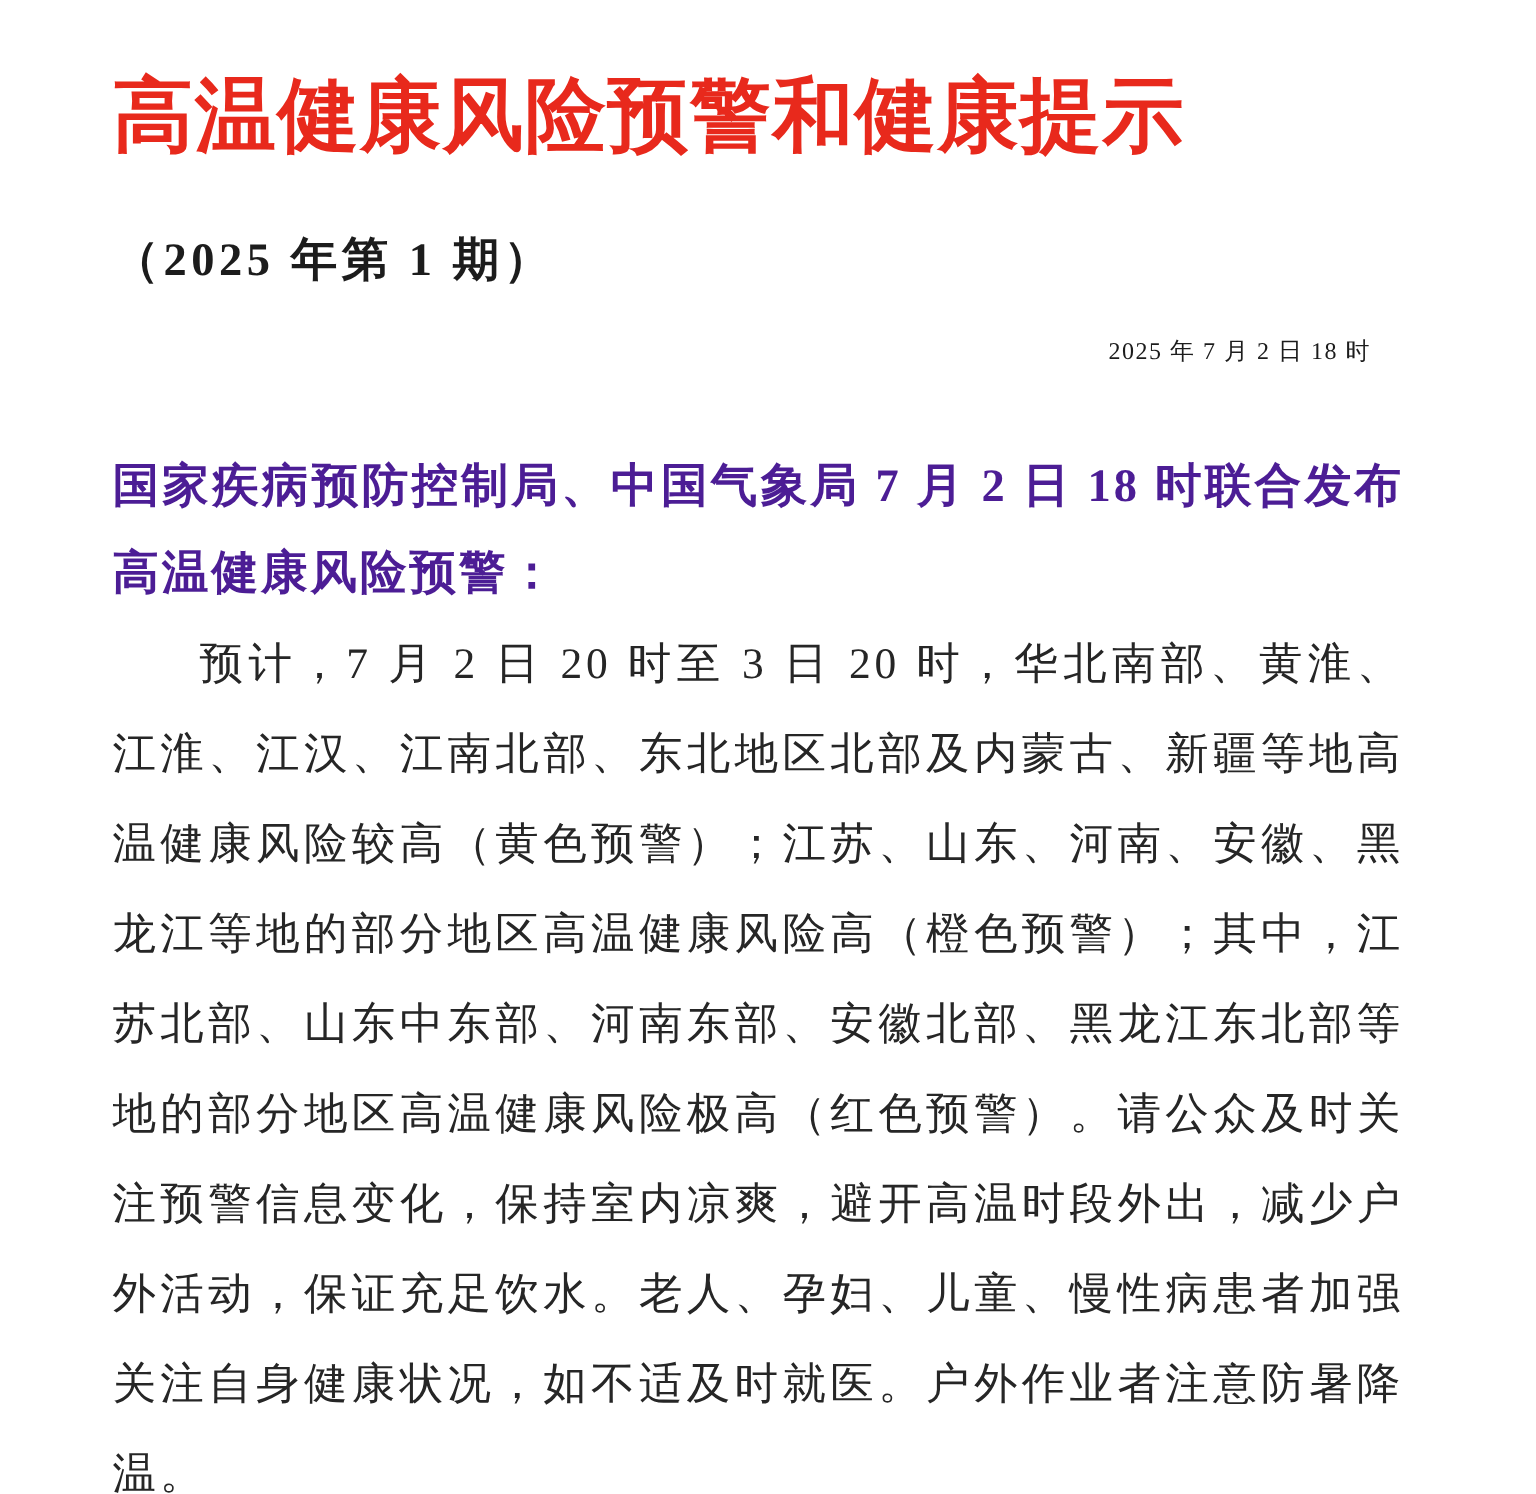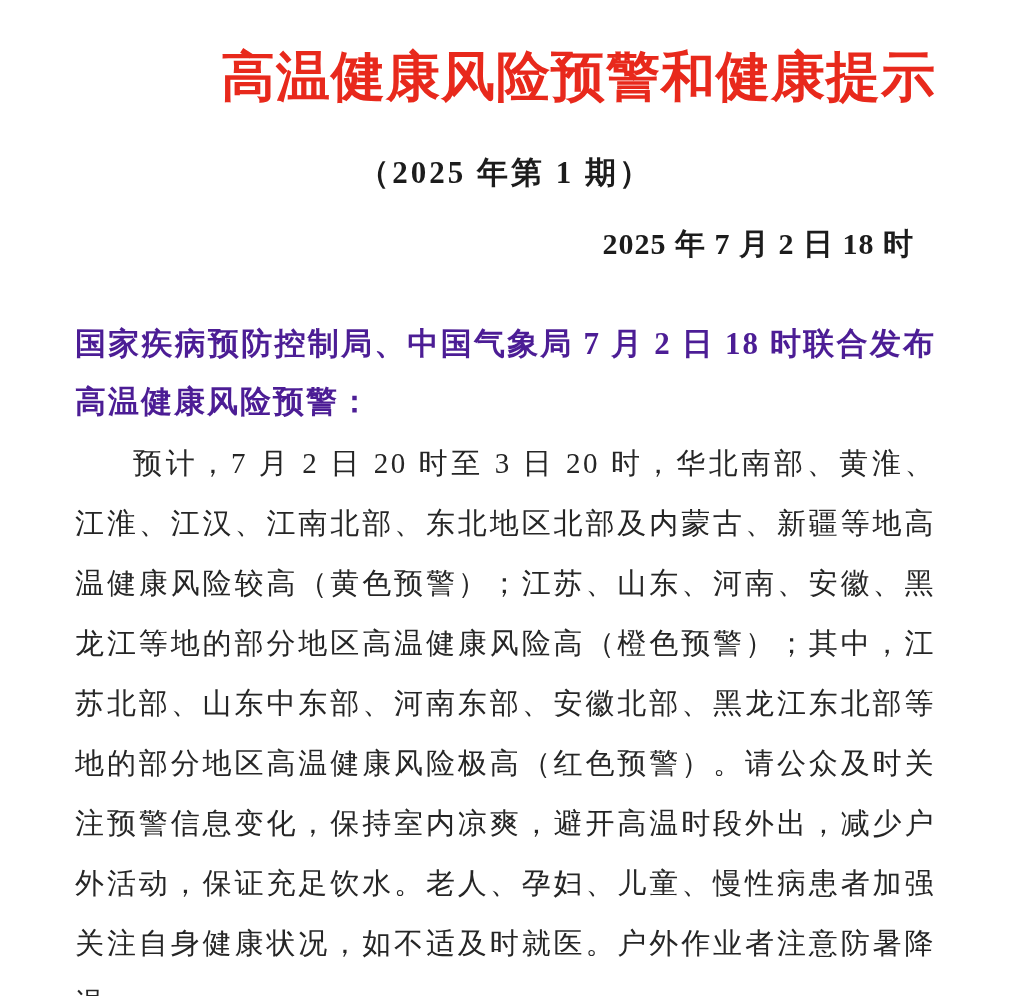--- a/index.html
+++ b/index.html
@@ -16,41 +16,40 @@
   }
   .page {
     box-sizing: border-box;
     width: 1024px;
     height: 996px;
     padding: 38px 88px 0 75px;
     background: #ffffff;
   }
   .doc-title {
     margin: 8px 0 0 0;
-    text-align: right;
+    text-align: left;
     color: #e8291c;
     font-size: 54px;
     font-weight: bold;
     letter-spacing: 1px;
     line-height: 1.15;
     font-family: "Liberation Serif", "DejaVu Serif", serif;
   }
   .issue {
     margin-top: 44px;
-    text-align: center;
     font-size: 31px;
     font-weight: bold;
     letter-spacing: 3px;
   }
   .datetime {
     margin-top: 30px;
     padding-right: 22px;
     text-align: right;
-    font-size: 30px;
-    font-weight: bold;
+    font-size: 16px;
+    font-weight: normal;
     letter-spacing: 1px;
   }
   .heading {
     margin: 50px 0 0 0;
     font-size: 31px;
     font-weight: bold;
     line-height: 58px;
     letter-spacing: 2px;
     text-align: justify;
     color: #4c1d95;

